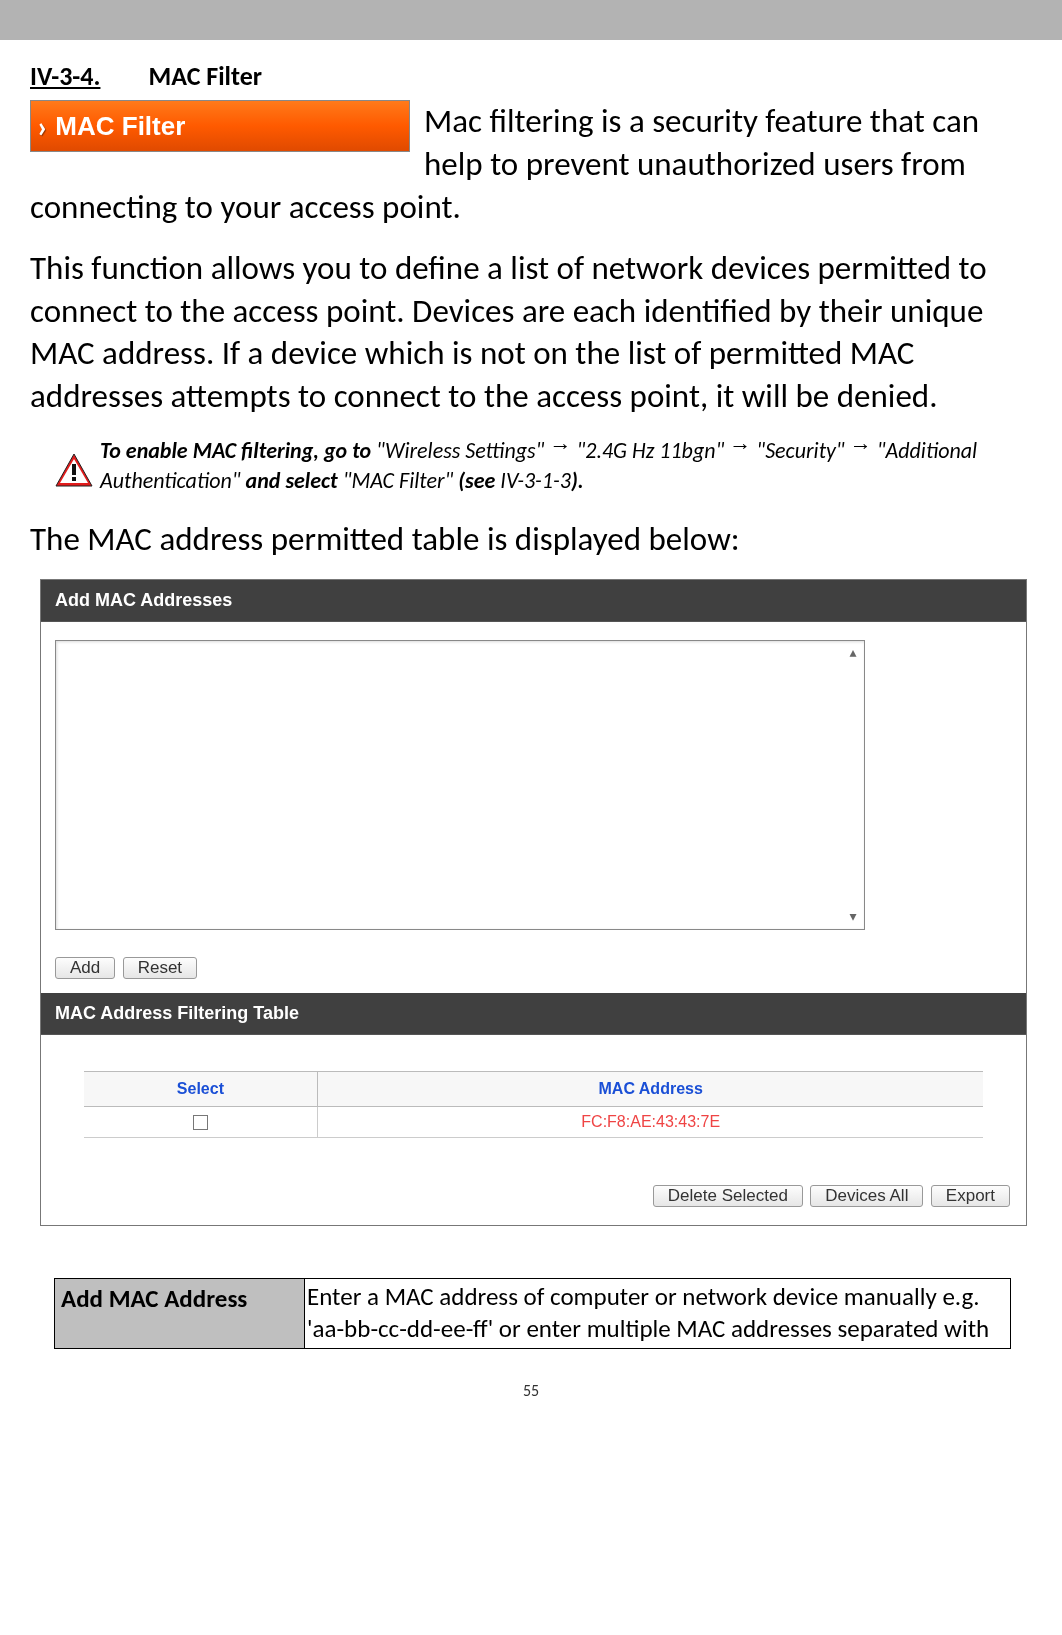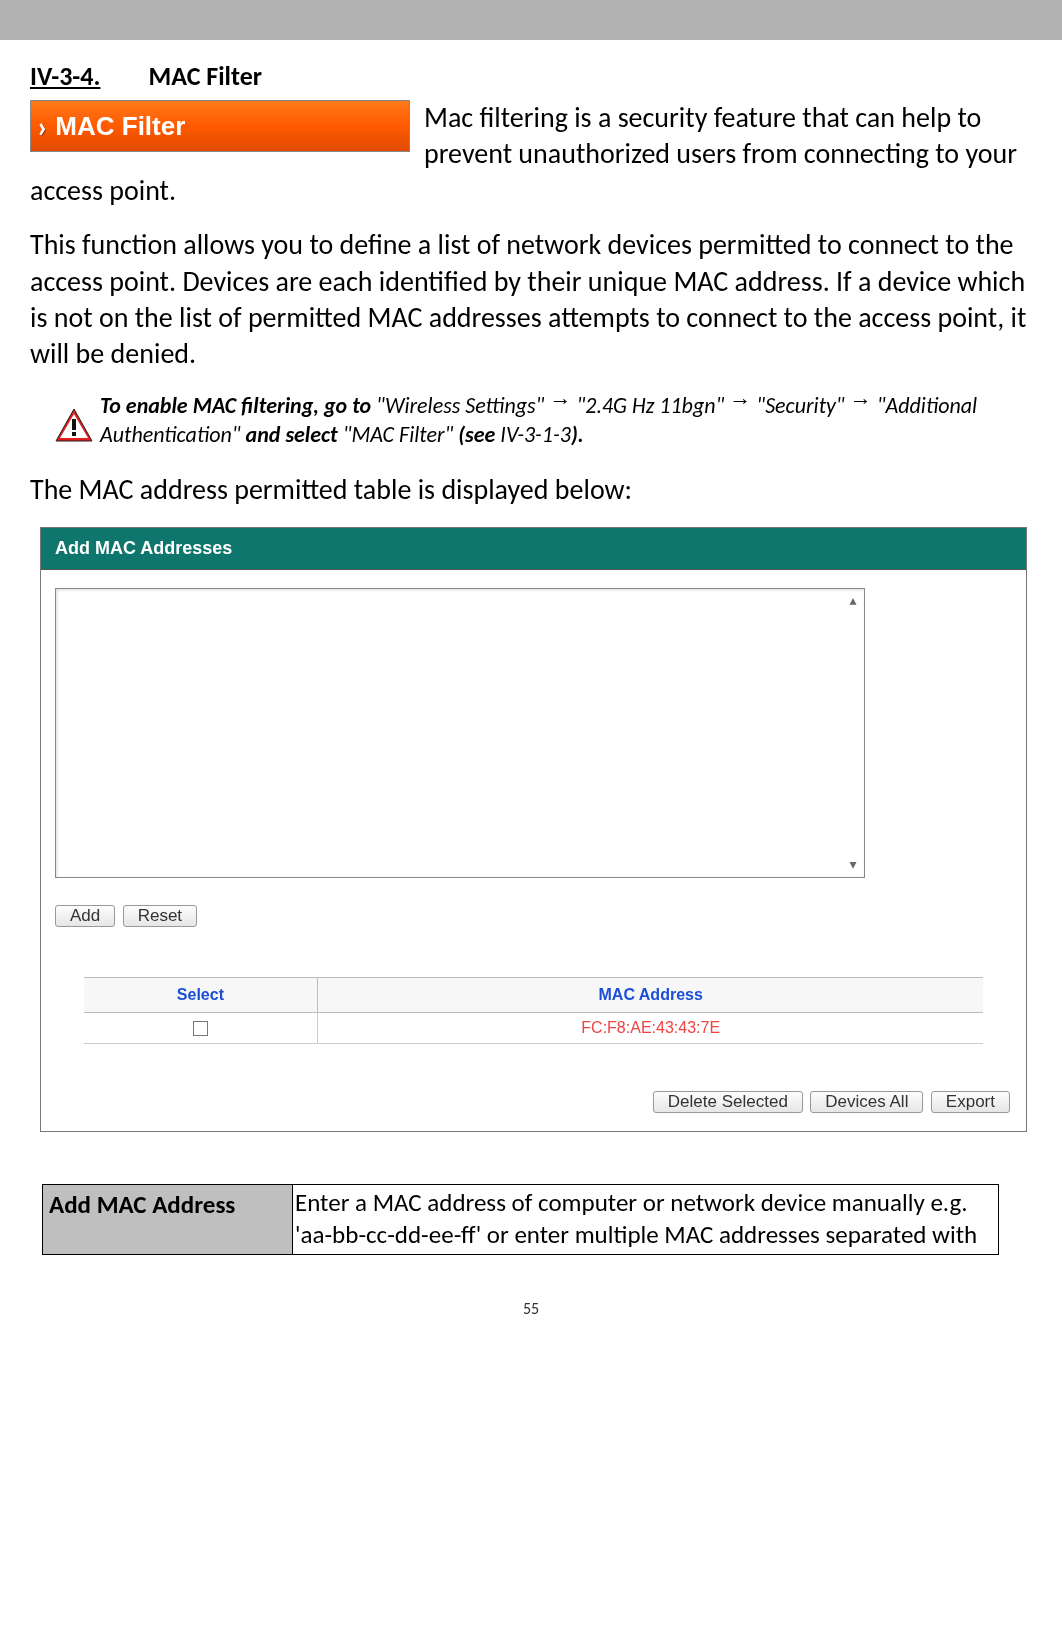--- a/index.html
+++ b/index.html
@@ -52,21 +52,21 @@
       margin-right: 8px;
       text-shadow: 1px 1px 1px rgba(0,0,0,.4);
     }
     .float-badge .badge-text {
       color: #fff;
       font-weight: bold;
       font-size: 26px;
       font-family: "Trebuchet MS", Arial, sans-serif;
     }
     .para {
-      font-size: 28px;
+      font-size: 33px;
       line-height: 1.3;
       margin-bottom: 18px;
     }
     .para2 { clear: both; margin-top: 17px; }
     .note-wrap {
       display: flex;
       align-items: flex-start;
       padding-left: 24px;
       padding-right: 8px;
       margin-bottom: 22px;
@@ -86,21 +86,21 @@
       font-size: 22px;
       vertical-align: super;
       line-height: 0;
     }
     .ui-shot {
       border: 1px solid #777;
       margin:  8px 0 8px 10px;
       background: #fafafa;
     }
     .panel-hdr {
-      background: #0f766e;
+      background: #404040;
       color: #fff;
       font-weight: bold;
       font-family: "Trebuchet MS", Arial, sans-serif;
       padding: 10px 14px;
       font-size: 18px;
       border-bottom: 1px solid #555;
     }
     .panel-body {
       background: #fff;
       padding: 18px 14px 14px 14px;
@@ -164,21 +164,21 @@
       display: inline-block; width: 15px; height: 15px; border: 1px solid #777; background:#fff;
       vertical-align: middle;
     }
     .btn-row-right {
       text-align: right;
       padding: 28px 14px 18px 14px;
       background:#fff;
     }
     .desc-table {
       width: 96%;
-      margin: 52px 0 0 12px;
+      margin: 52px 0 0 24px;
       border-collapse: collapse;
       font-size: 25px;
       border-radius: 28px;
     }
     .desc-table td {
       border: 1.5px solid #000;
       padding: 2px 2px;
       vertical-align: top;
     }
     .desc-table td.key {
@@ -187,21 +187,21 @@
       background: #bfbfbf;
       background-clip: padding-box;
       position: relative;
     }
     .desc-table td.key .key-top { display:block; padding: 2px 4px; background:#bfbfbf; }
     .desc-table td.val { background:#fff; line-height: 1.3; }
     .page-num {
       text-align: center;
       font-size: 16px;
       color: #333;
-      margin-top: 44px;
+      margin-top: 32px;
       padding-bottom: 6px;
     }
   </style>
 </head>
 <body>
 
 <div class="header-label">AP Mode</div>
 <div class="top-bar"></div>
 
 <div class="content">
@@ -250,20 +250,21 @@
       <div class="textarea-sim">
         <div class="scroll-btn scroll-up">▴</div>
         <div class="scroll-btn scroll-down">▾</div>
       </div>
       <div class="btn-row">
         <span class="btn">Add</span>
         <span class="btn">Reset</span>
       </div>
     </div>
 
+    <div class="panel-hdr">MAC Address Filtering Table</div>
     <div class="panel-body" style="padding-top:36px; padding-bottom:4px;">
       <table class="filter-table">
         <tbody>
             <tr>
           <th class="sel">Select</th>
           <th>MAC Address</th>
         </tr>
         <tr>
           <td class="sel-cell"><span class="chk"></span></td>
           <td>FC:F8:AE:43:43:7E</td>

